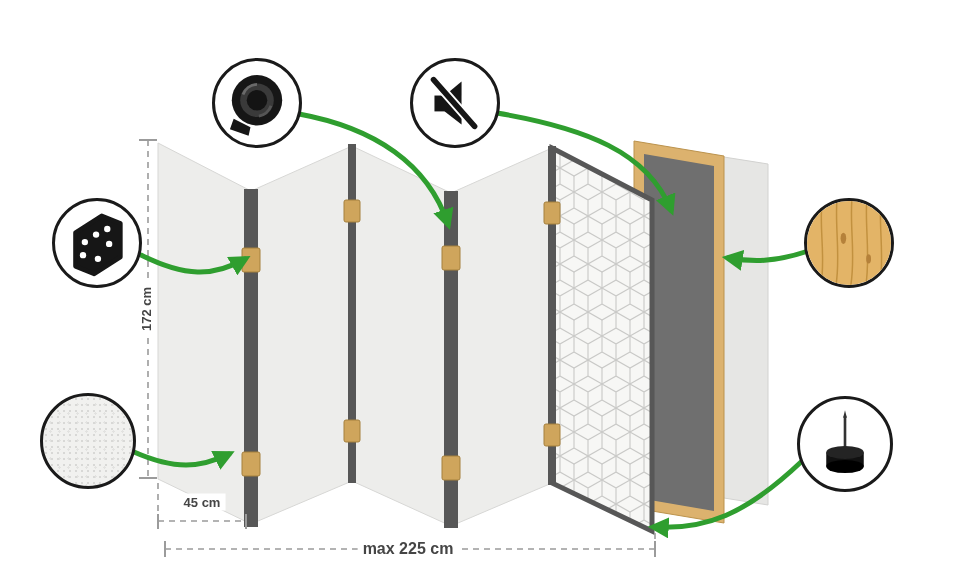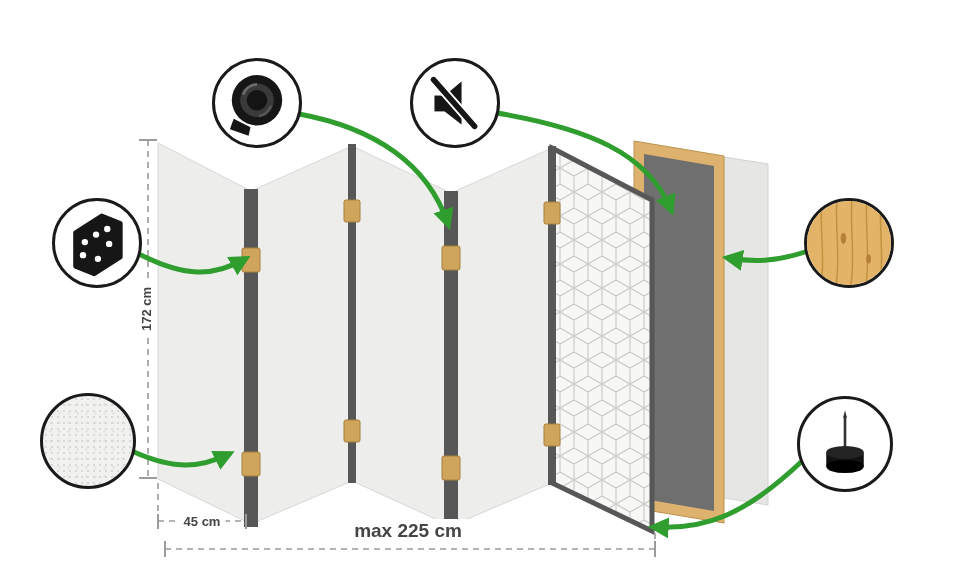--- a/index.html
+++ b/index.html
@@ -180,16 +180,16 @@
     <svg width="90" height="90" viewBox="0 0 96 96">
       <polygon points="46,20 50,20 48,12" fill="#333333"></polygon>
       <rect x="46.6" y="18" width="2.8" height="38" fill="#333333"></rect>
       <rect x="28" y="57" width="40" height="15" fill="#111111"></rect>
       <ellipse cx="48" cy="57" rx="20" ry="7" fill="#242424"></ellipse>
       <ellipse cx="48" cy="72" rx="20" ry="7" fill="#000000"></ellipse>
     </svg>
   </div>
 
   <div class="label rot" style="left:146px;top:309px">172 cm</div>
-  <div class="label" style="left:202px;top:521px">45 cm</div>
-  <div class="label" style="left:408px;top:531px;font-size:19px">max 225 cm</div>
+  <div class="label" style="left:202px;top:502px">45 cm</div>
+  <div class="label" style="left:408px;top:549px;font-size:16px">max 225 cm</div>
 
 </div>
 
 </body></html>

